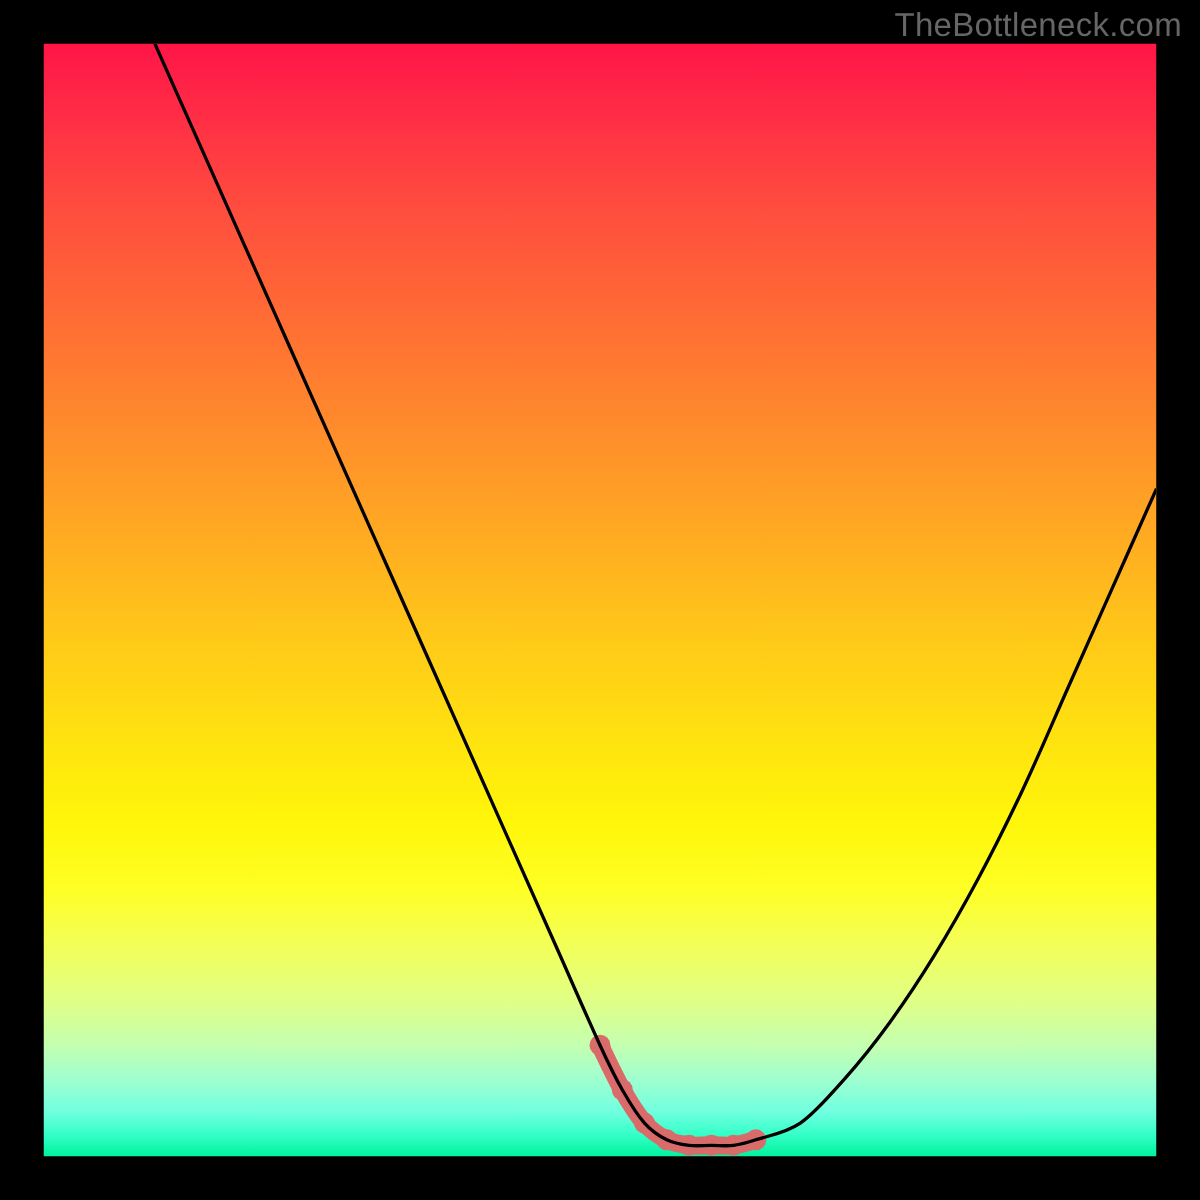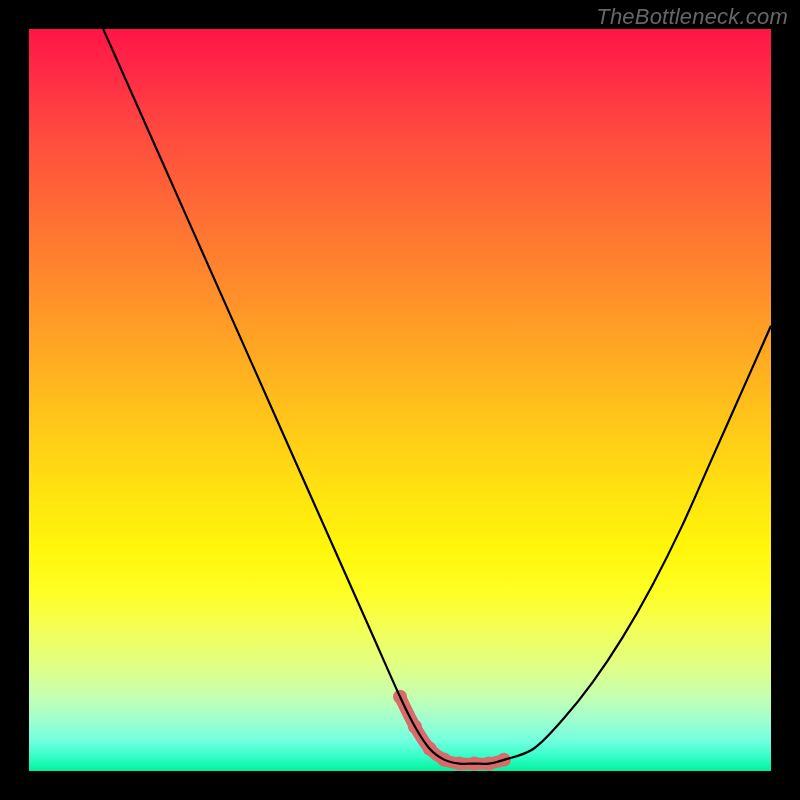--- a/index.html
+++ b/index.html
@@ -18,21 +18,20 @@
   }
   .watermark {
     position: absolute;
     top: 4px;
     right: 12px;
     color: #666;
     font-size: 22px;
     font-weight: 500;
     letter-spacing: 0.2px;
     z-index: 5;
-    font-style: italic;
   }
   .plot-box {
     position: absolute;
     left: 29px;
     top: 29px;
     width: 742px;
     height: 742px;
     overflow: hidden;
   }
   .gradient {

